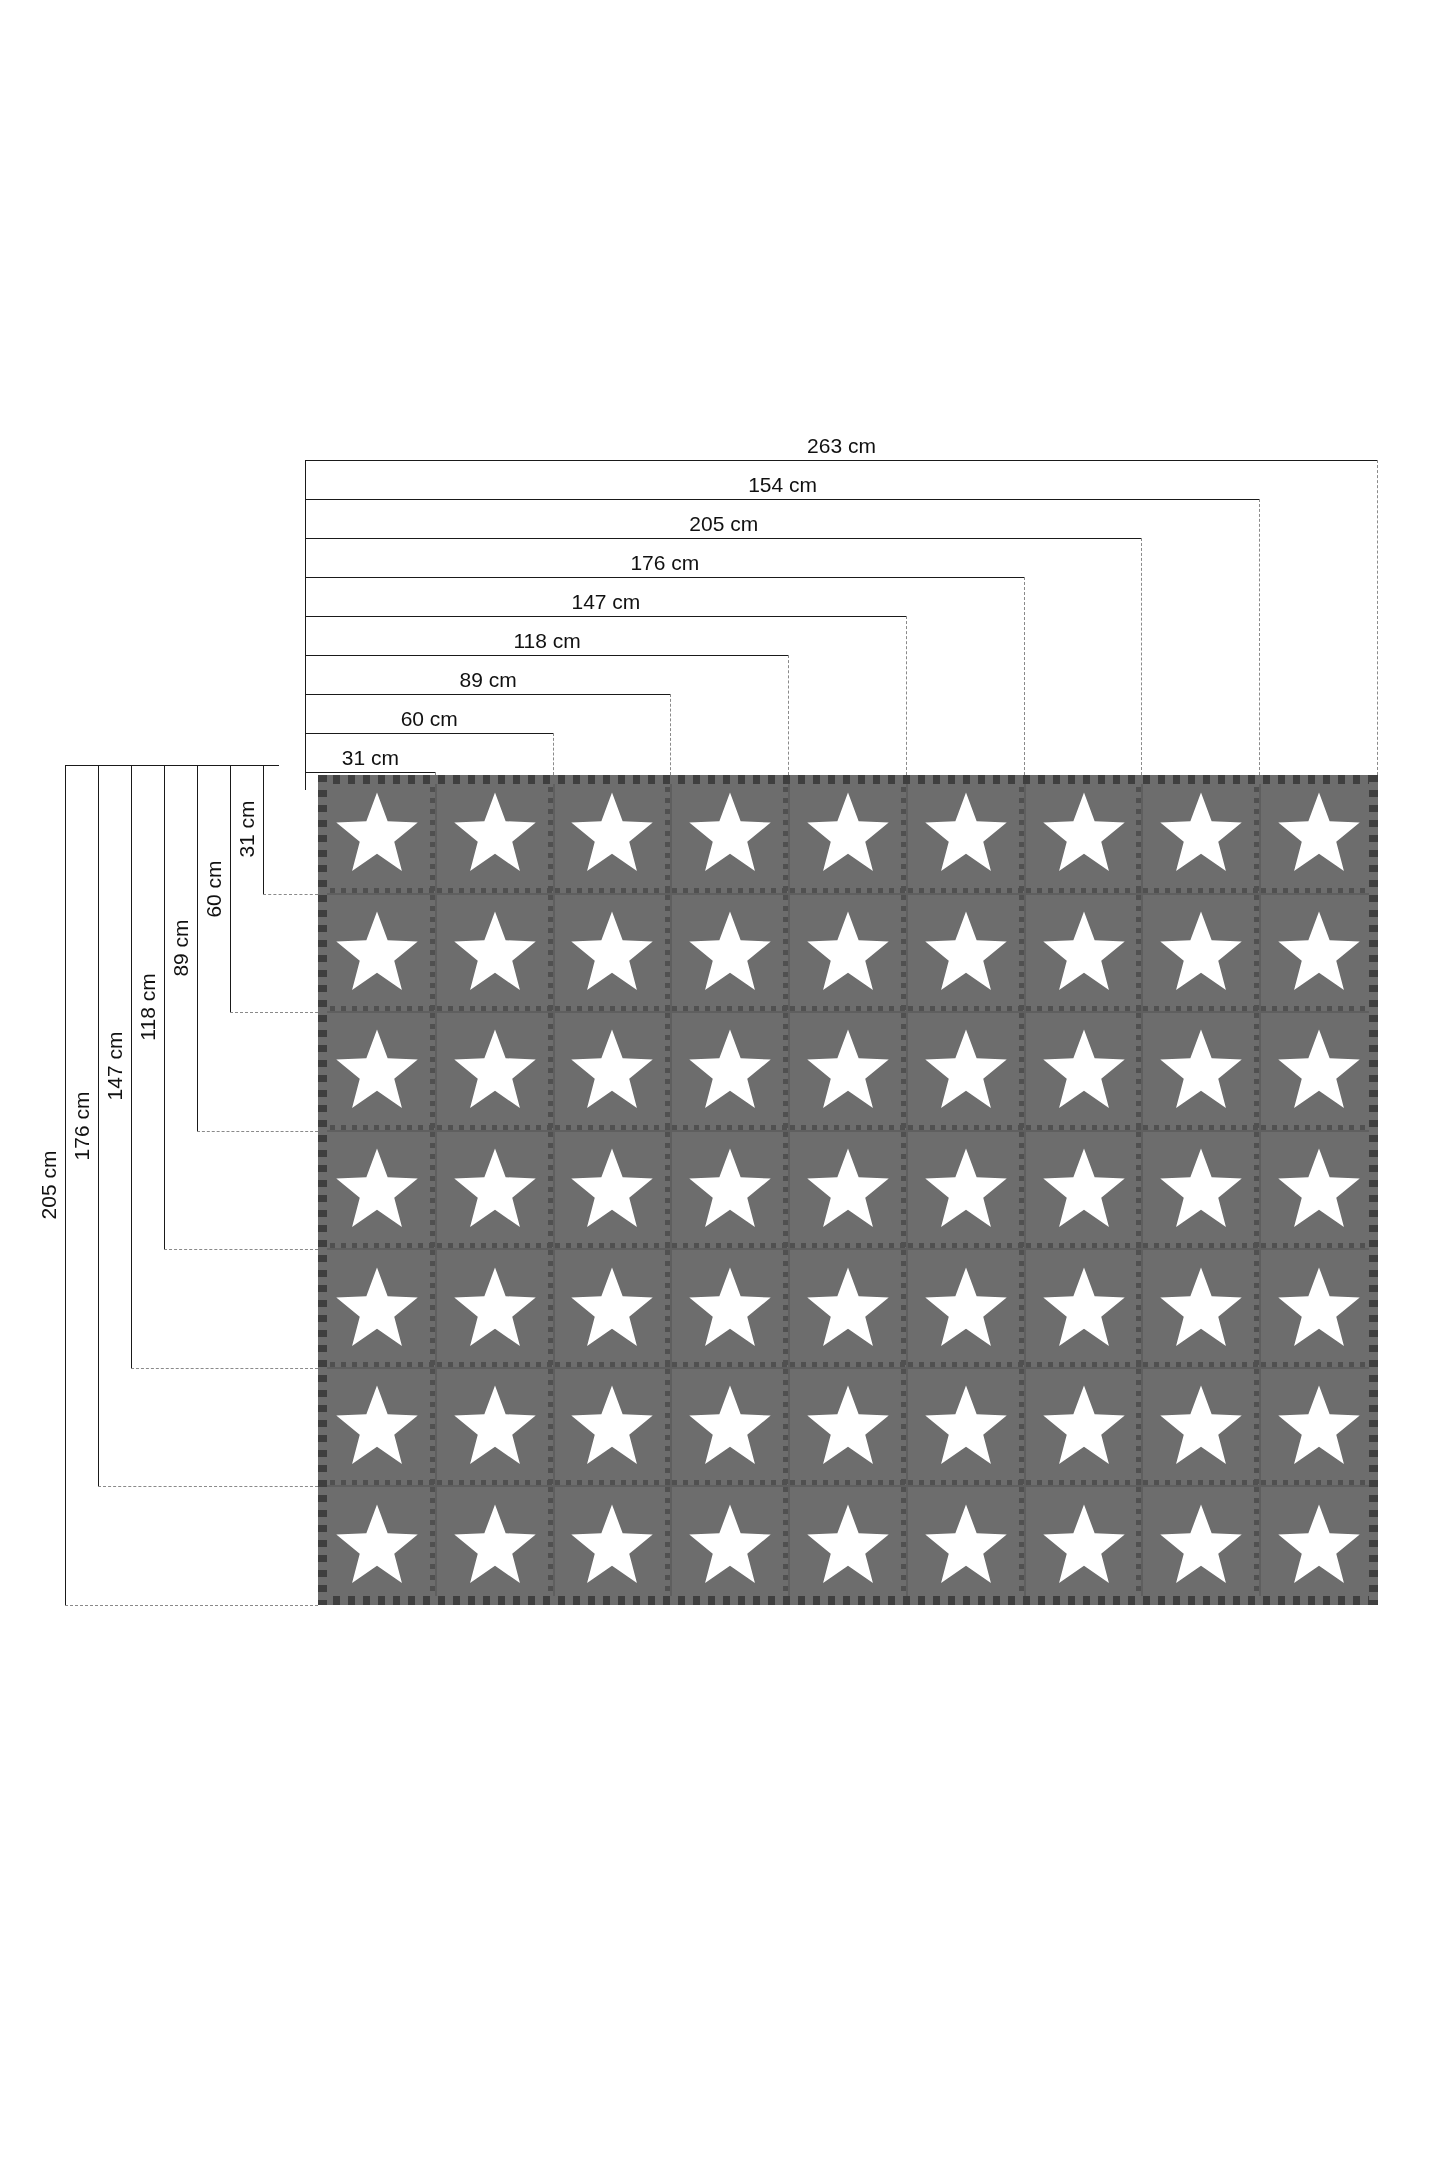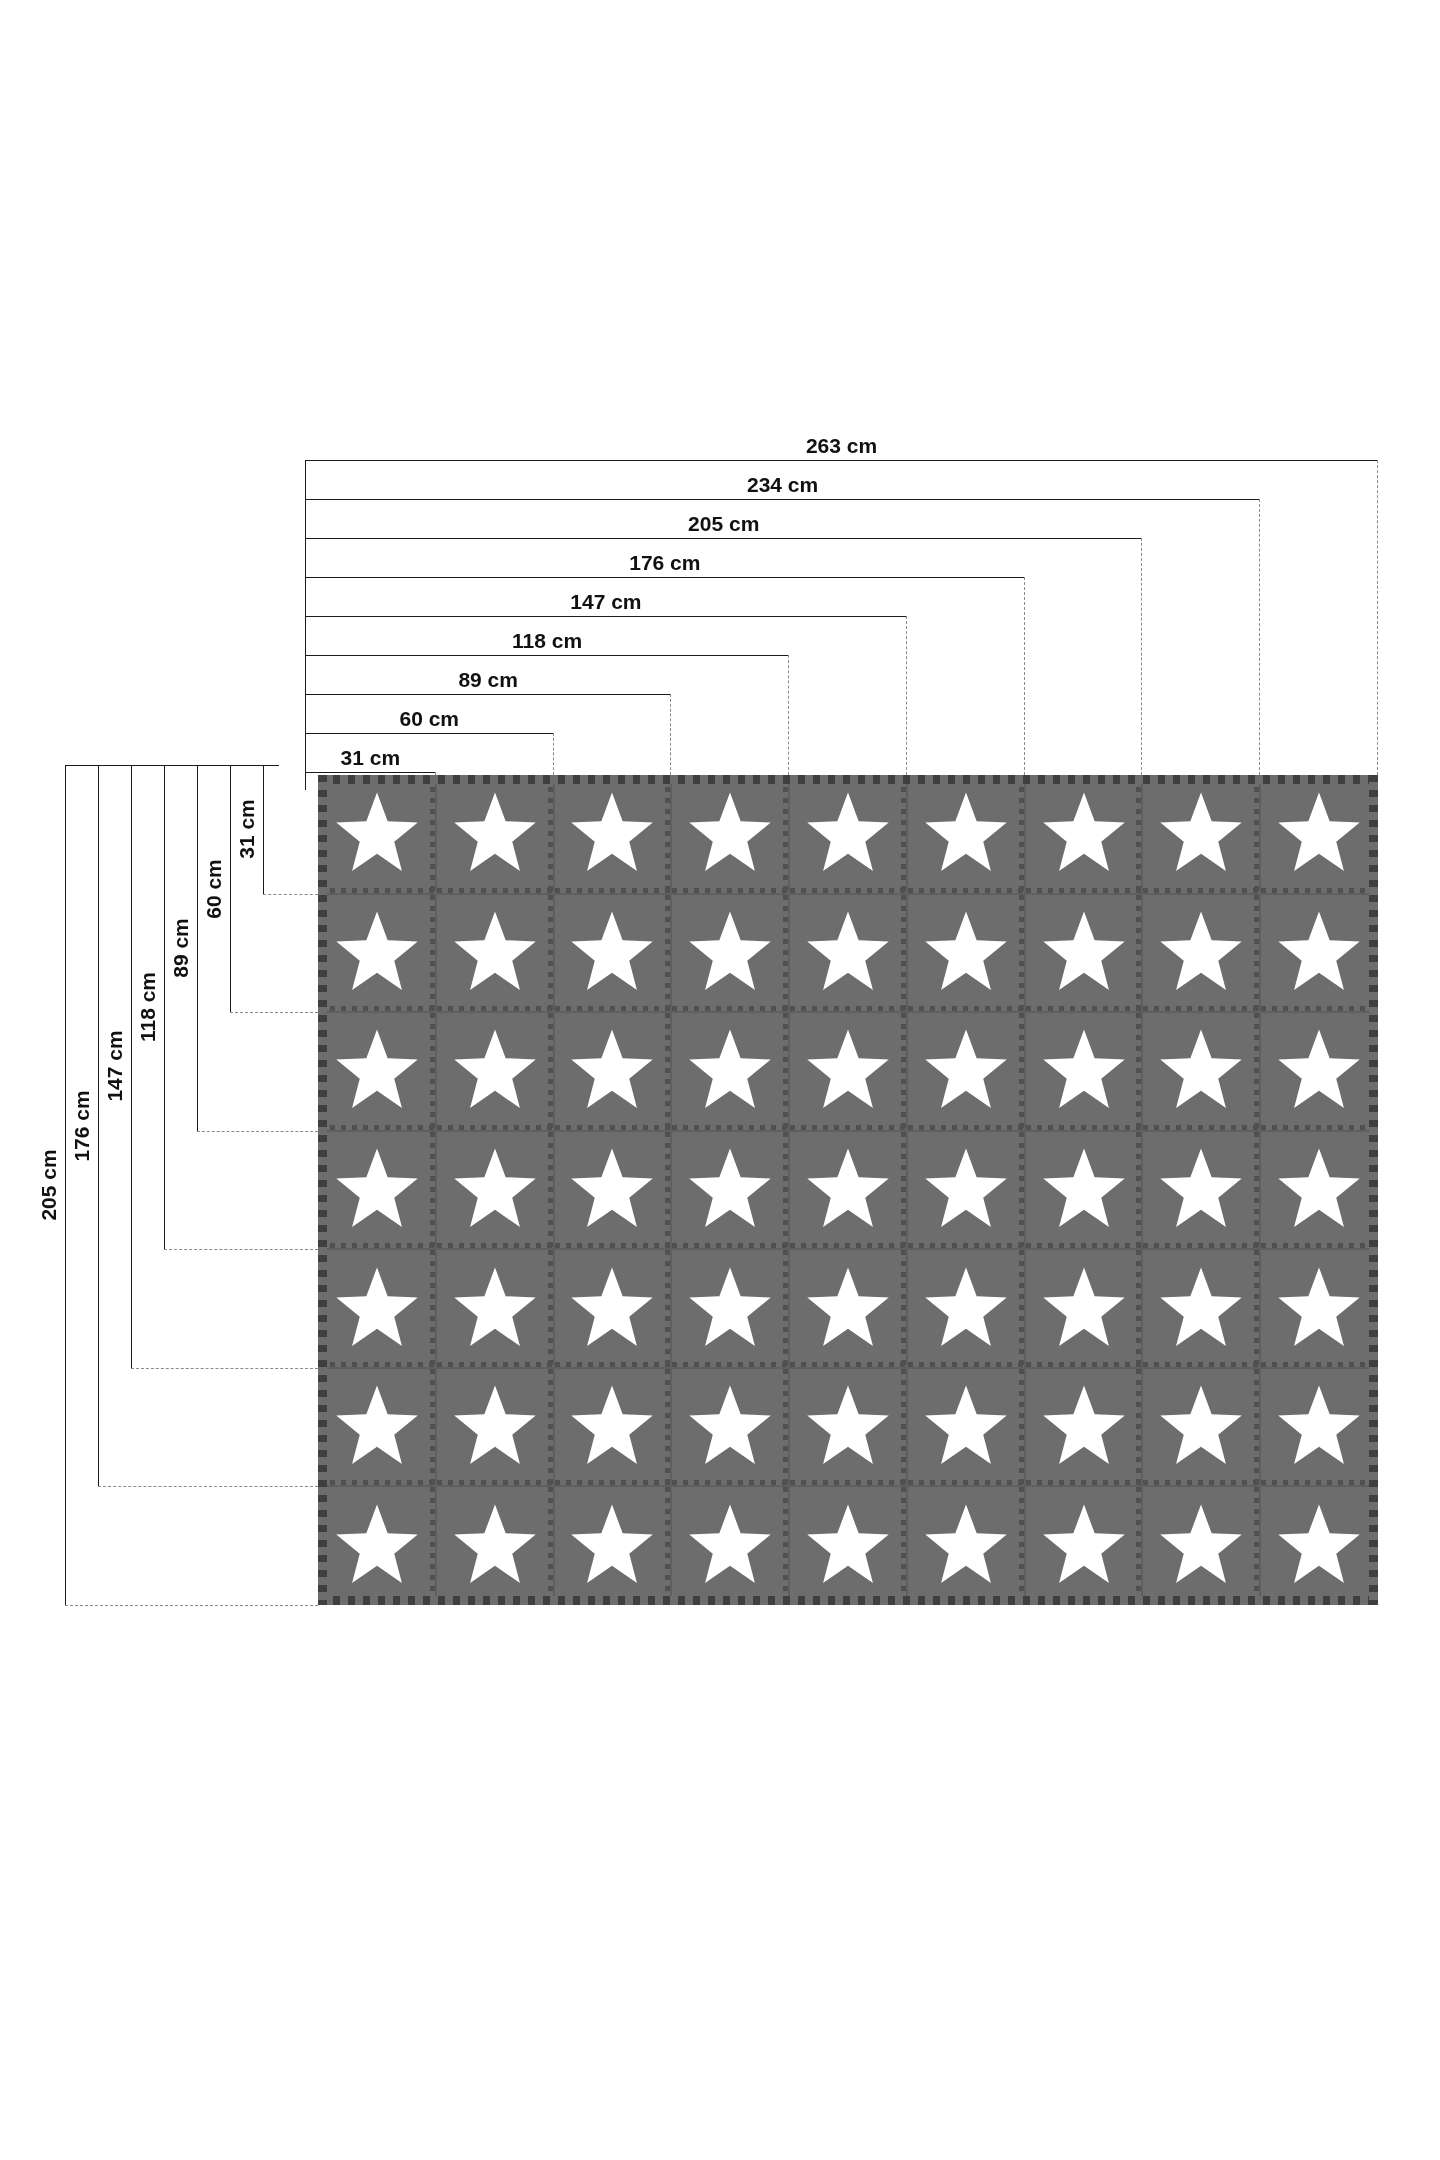--- a/index.html
+++ b/index.html
@@ -13,21 +13,20 @@
     font-family: "Liberation Sans", sans-serif;
     position: relative;
     overflow: hidden;
   }
   #stage {
     position: absolute;
     left: 0;
     top: 0;
     width: 1440px;
     height: 2160px;
-    font-weight: bold;
   }
 
   
   #mat {
     position: absolute;
     left: 318px;
     top: 775px;
     width: 1060px;
     height: 830px;
   }
@@ -698,21 +697,21 @@
     </div>
 
   <div id="h-dims">
       <div class="dim-line dim-h" style="left: 305px; top: 460px; width: 1073px;"></div>
       <div class="dim-line dim-v" style="left: 305px; top: 460px; height: 330px;"></div>
       <div class="dash-v" style="left: 1377px; top: 460px; height: 315px;"></div>
       <div class="dim-label" style="top: 434px; left: 841.5px; transform: translateX(-50%);">263 cm</div>
       <div class="dim-line dim-h" style="left: 305px; top: 499px; width: 955.222px;"></div>
       <div class="dim-line dim-v" style="left: 305px; top: 499px; height: 291px;"></div>
       <div class="dash-v" style="left: 1259.22px; top: 499px; height: 276px;"></div>
-      <div class="dim-label" style="top: 473px; left: 782.611px; transform: translateX(-50%);">234 cm</div>
+      <div class="dim-label" style="top: 473px; left: 782.611px; transform: translateX(-50%);">154 cm</div>
       <div class="dim-line dim-h" style="left: 305px; top: 538px; width: 837.444px;"></div>
       <div class="dim-line dim-v" style="left: 305px; top: 538px; height: 252px;"></div>
       <div class="dash-v" style="left: 1141.44px; top: 538px; height: 237px;"></div>
       <div class="dim-label" style="top: 512px; left: 723.722px; transform: translateX(-50%);">205 cm</div>
       <div class="dim-line dim-h" style="left: 305px; top: 577px; width: 719.667px;"></div>
       <div class="dim-line dim-v" style="left: 305px; top: 577px; height: 213px;"></div>
       <div class="dash-v" style="left: 1023.67px; top: 577px; height: 198px;"></div>
       <div class="dim-label" style="top: 551px; left: 664.833px; transform: translateX(-50%);">176 cm</div>
       <div class="dim-line dim-h" style="left: 305px; top: 616px; width: 601.889px;"></div>
       <div class="dim-line dim-v" style="left: 305px; top: 616px; height: 174px;"></div>

